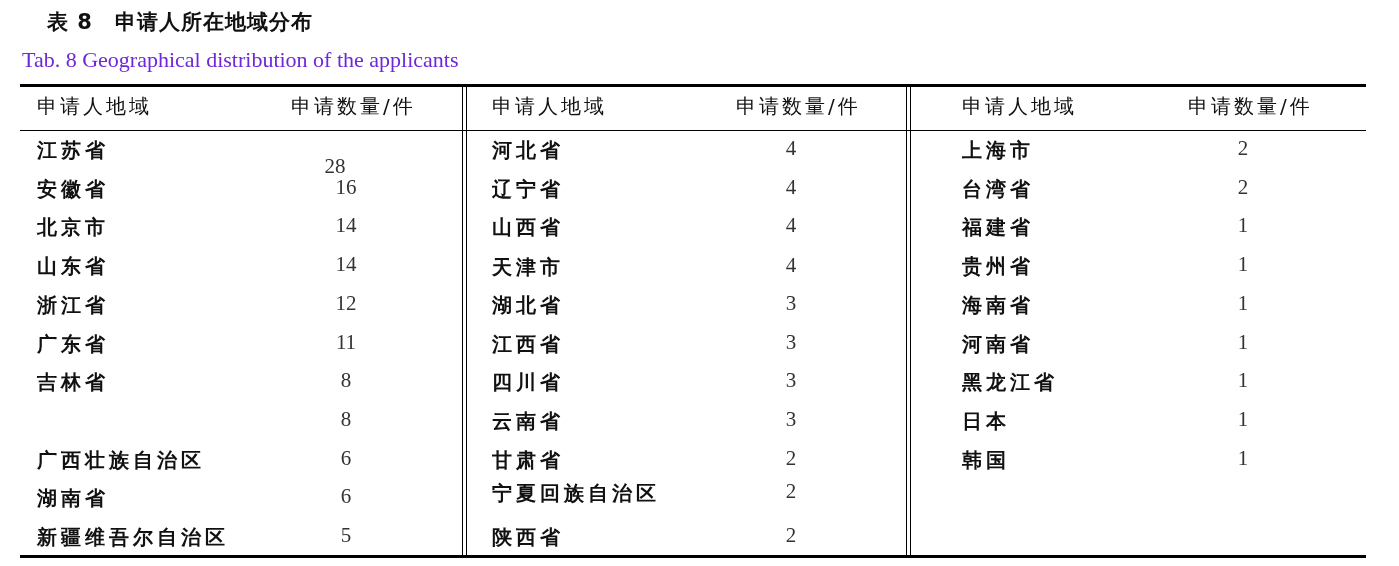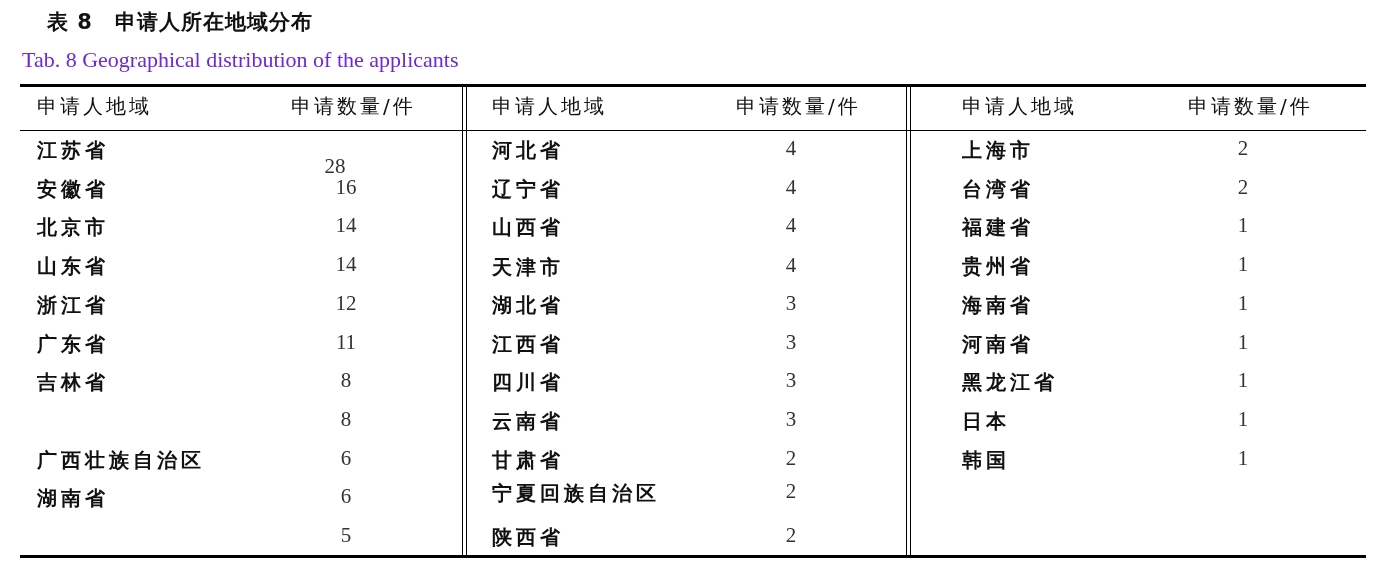--- a/index.html
+++ b/index.html
@@ -71,20 +71,21 @@
       </div>
       <div class="row" style="top: 359.6px; left: 0px; width: 420px;">
         <span class="name">广西壮族自治区</span>
         <span class="val" style="left: 279px; top: -1px;">6</span>
       </div>
       <div class="row" style="top: 398.3px; left: 0px; width: 420px;">
         <span class="name">湖南省</span>
         <span class="val" style="left: 279px; top: -1px;">6</span>
       </div>
       <div class="row" style="top: 437px; left: 0px; width: 420px;">
+        <span class="name">新疆维吾尔自治区</span>
         <span class="val" style="left: 279px; top: -1px;">5</span>
       </div>
     </div>
     <div class="col" style="left: 492px;">
       <div class="hdr" style="left: 0px;">申请人地域</div>
       <div class="hdr" style="left: 244px;">申请数量/件</div>
       <div class="row" style="top: 50px; left: 0px; width: 420px;">
         <span class="name">河北省</span>
         <span class="val" style="left: 269px; top: -1px;">4</span>
       </div>

